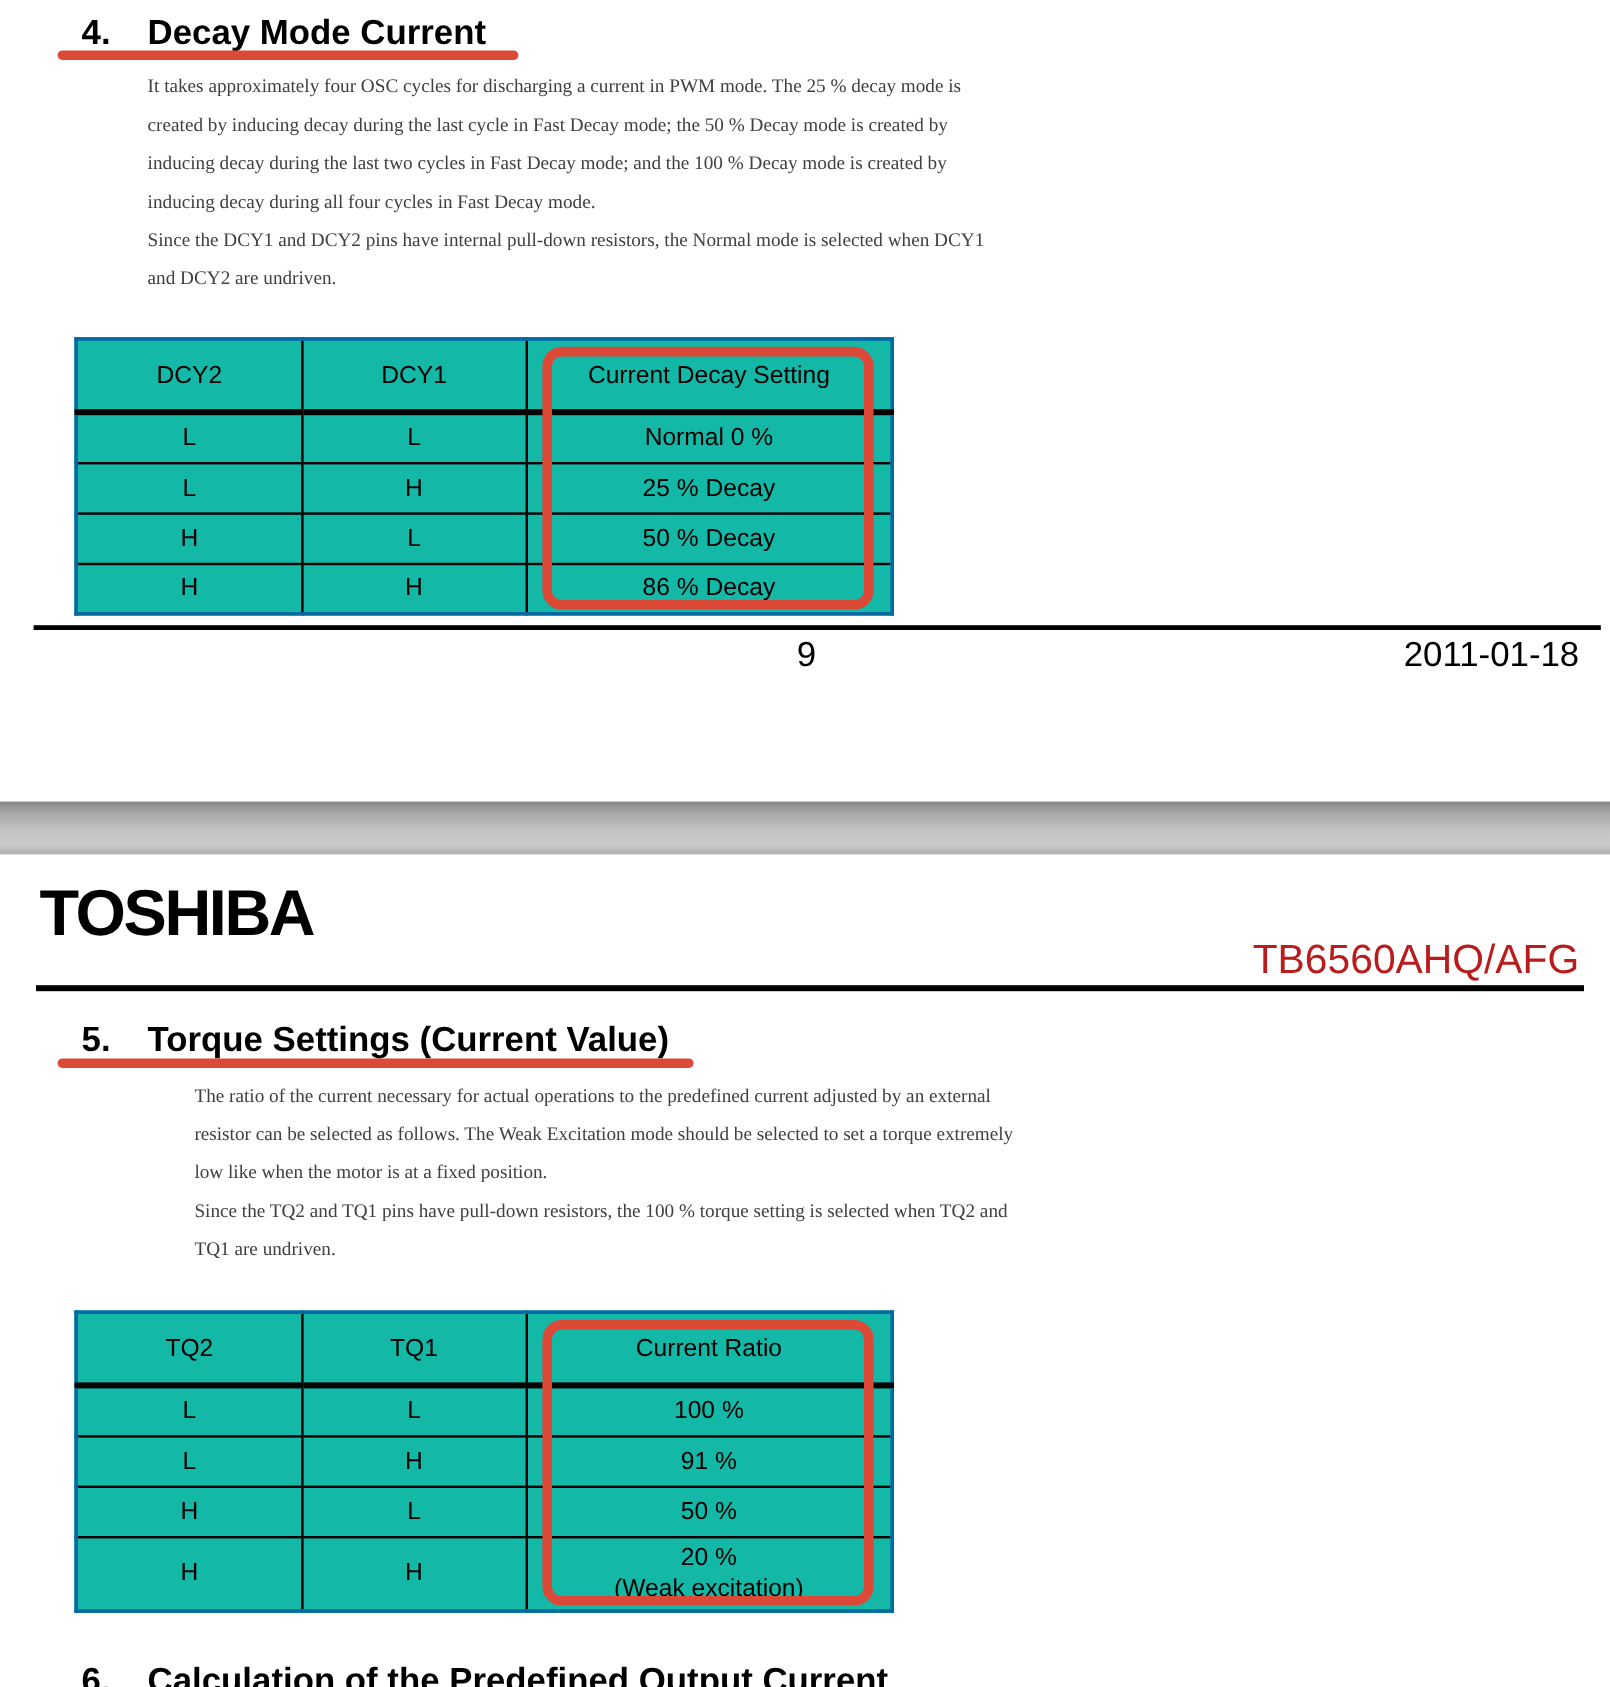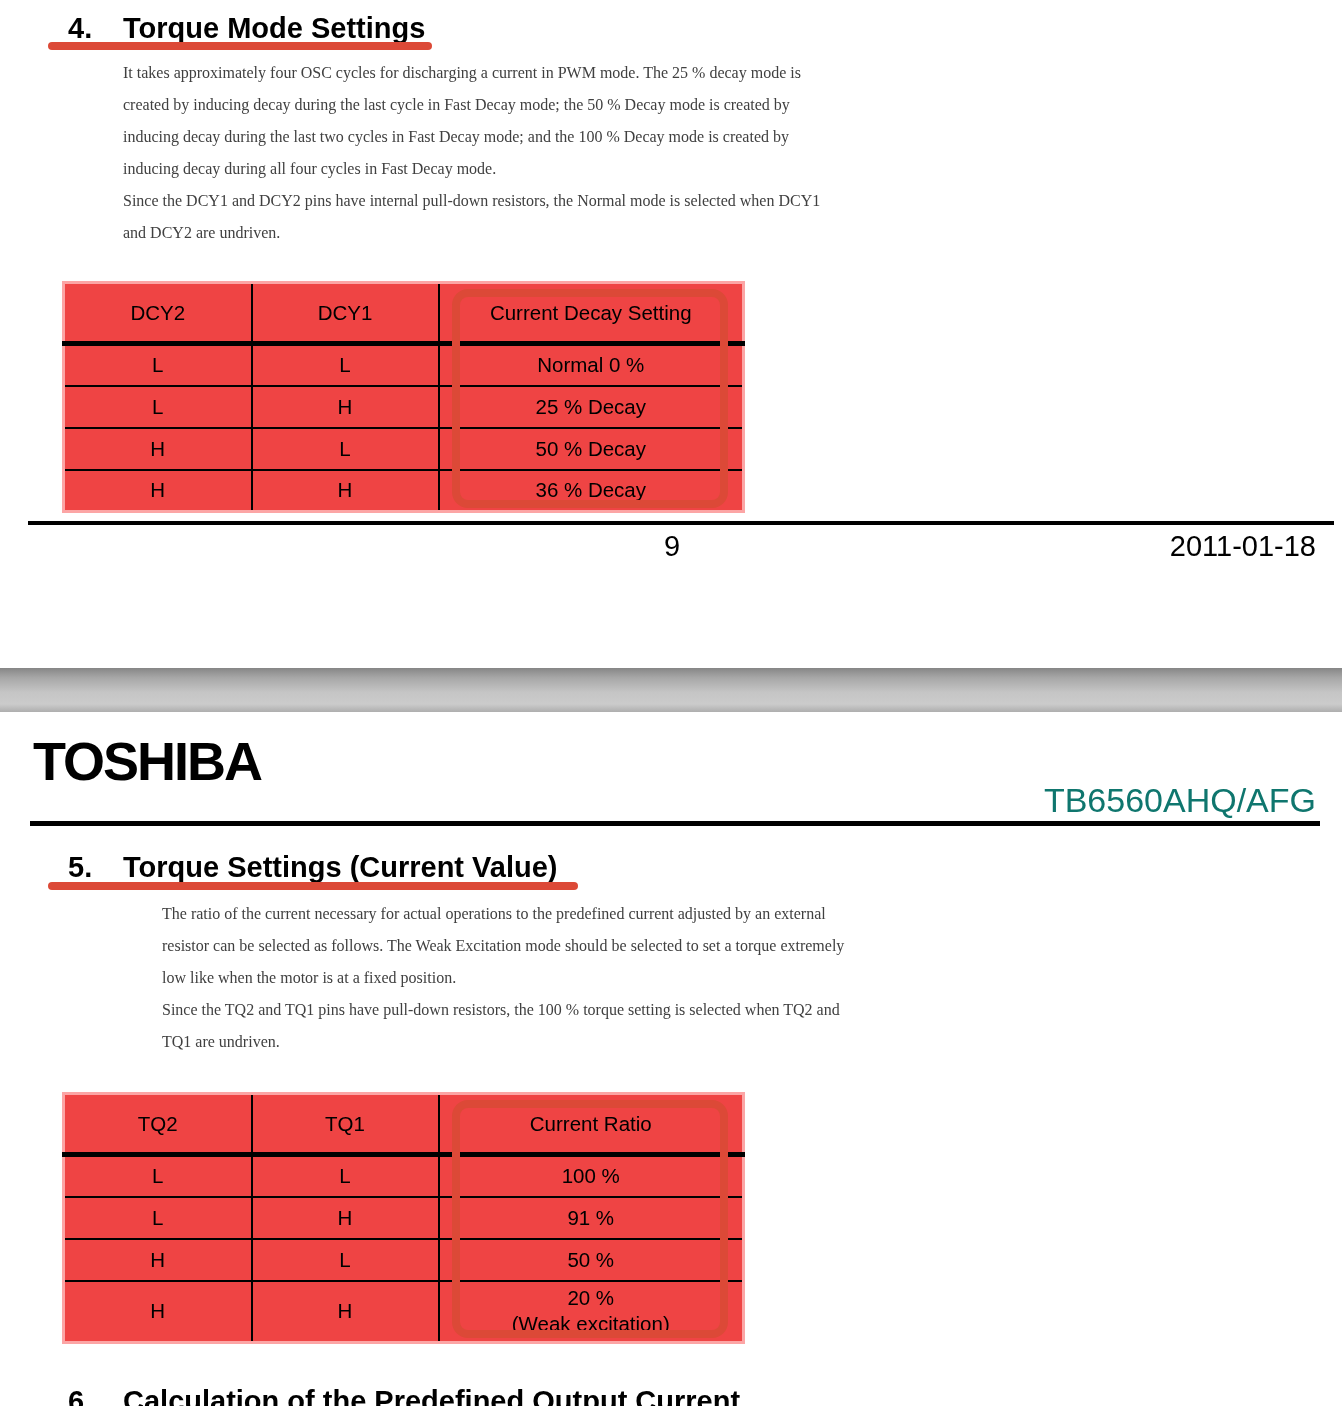--- a/index.html
+++ b/index.html
@@ -45,22 +45,22 @@
     line-height: 32px;
     color: #404040;
     white-space: pre;
     margin: 0;
   }
 
   
   .doc-table {
     border-collapse: collapse;
     table-layout: fixed;
-    background: #ef4444;
-    border: 3px solid #fca5a5;
+    background: #14b8a6;
+    border: 3px solid #0369a1;
     padding-left: 43px;
   }
   .doc-table th, .doc-table td {
     border: 2px solid #000;
     text-align: center;
     vertical-align: middle;
     font-family: "Liberation Sans", sans-serif;
     font-weight: normal;
     font-size: 20.5px;
     color: #000;
@@ -97,33 +97,33 @@
     font-weight: bold;
     font-size: 54px;
     letter-spacing: -2px;
     line-height: 1;
     color: #000;
   }
   .part-number {
     font-family: "Liberation Sans", sans-serif;
     font-size: 34px;
     line-height: 1;
-    color: #0f766e;
+    color: #b91c1c;
   }
 </style>
 </head>
 <body>
 
 <div class="canvas">
 
   <section>
 
     <div class="abs sec-heading" style="left:0; top:14px; width:100%;">
       <span class="sec-num">4.</span>
-      <span class="sec-title">Torque Mode Settings</span>
+      <span class="sec-title">Decay Mode Current</span>
     </div>
     <div class="abs red-bar" style="left:48px; top:42px; width:384px;"></div>
 
     <p class="abs body-text" style="left:123px; top:57px;">It takes approximately four OSC cycles for discharging a current in PWM mode. The 25 % decay mode is
 created by inducing decay during the last cycle in Fast Decay mode; the 50 % Decay mode is created by
 inducing decay during the last two cycles in Fast Decay mode; and the 100 % Decay mode is created by
 inducing decay during all four cycles in Fast Decay mode.
 Since the DCY1 and DCY2 pins have internal pull-down resistors, the Normal mode is selected when DCY1
 and DCY2 are undriven.</p>
 
@@ -152,21 +152,21 @@
           <td>25 % Decay</td>
         </tr>
         <tr>
           <td>H</td>
           <td>L</td>
           <td>50 % Decay</td>
         </tr>
         <tr>
           <td>H</td>
           <td>H</td>
-          <td>36 % Decay</td>
+          <td>86 % Decay</td>
         </tr>
       </tbody>
     </table>
     <div class="abs red-box" style="left:452px; top:289px; width:260px; height:203px;"></div>
 
     <div class="abs footer-rule" style="left:28px; top:521px; width:1306px;"></div>
     <div class="abs footer-text" style="left:622px; top:532px; width:100px; text-align:center;">9</div>
     <div class="abs footer-text" style="right:26px; top:532px;">2011-01-18</div>
   </section>
 

